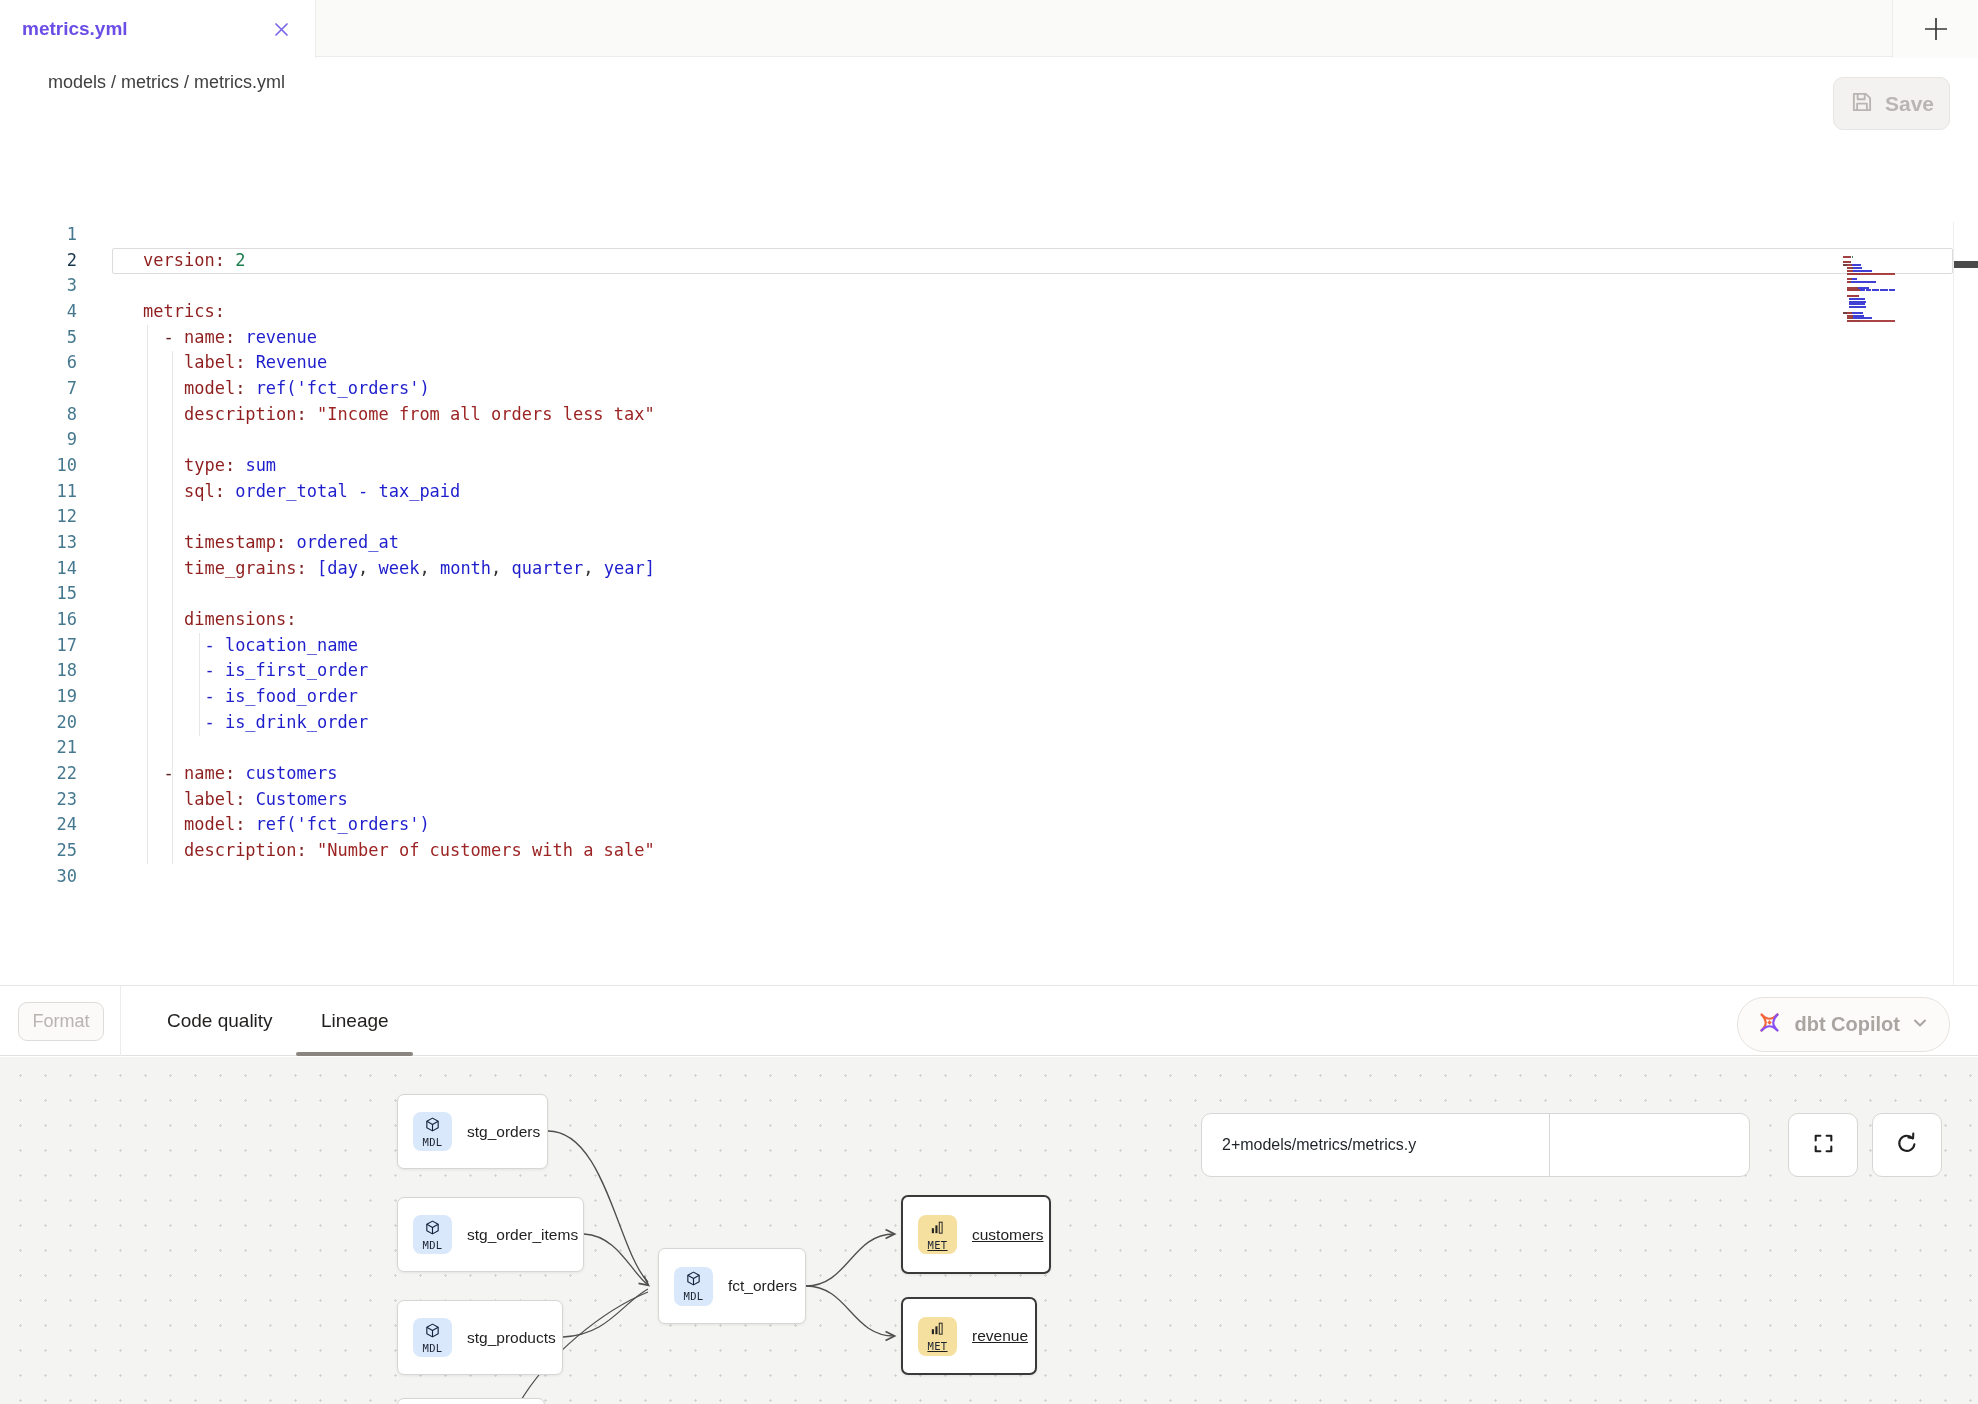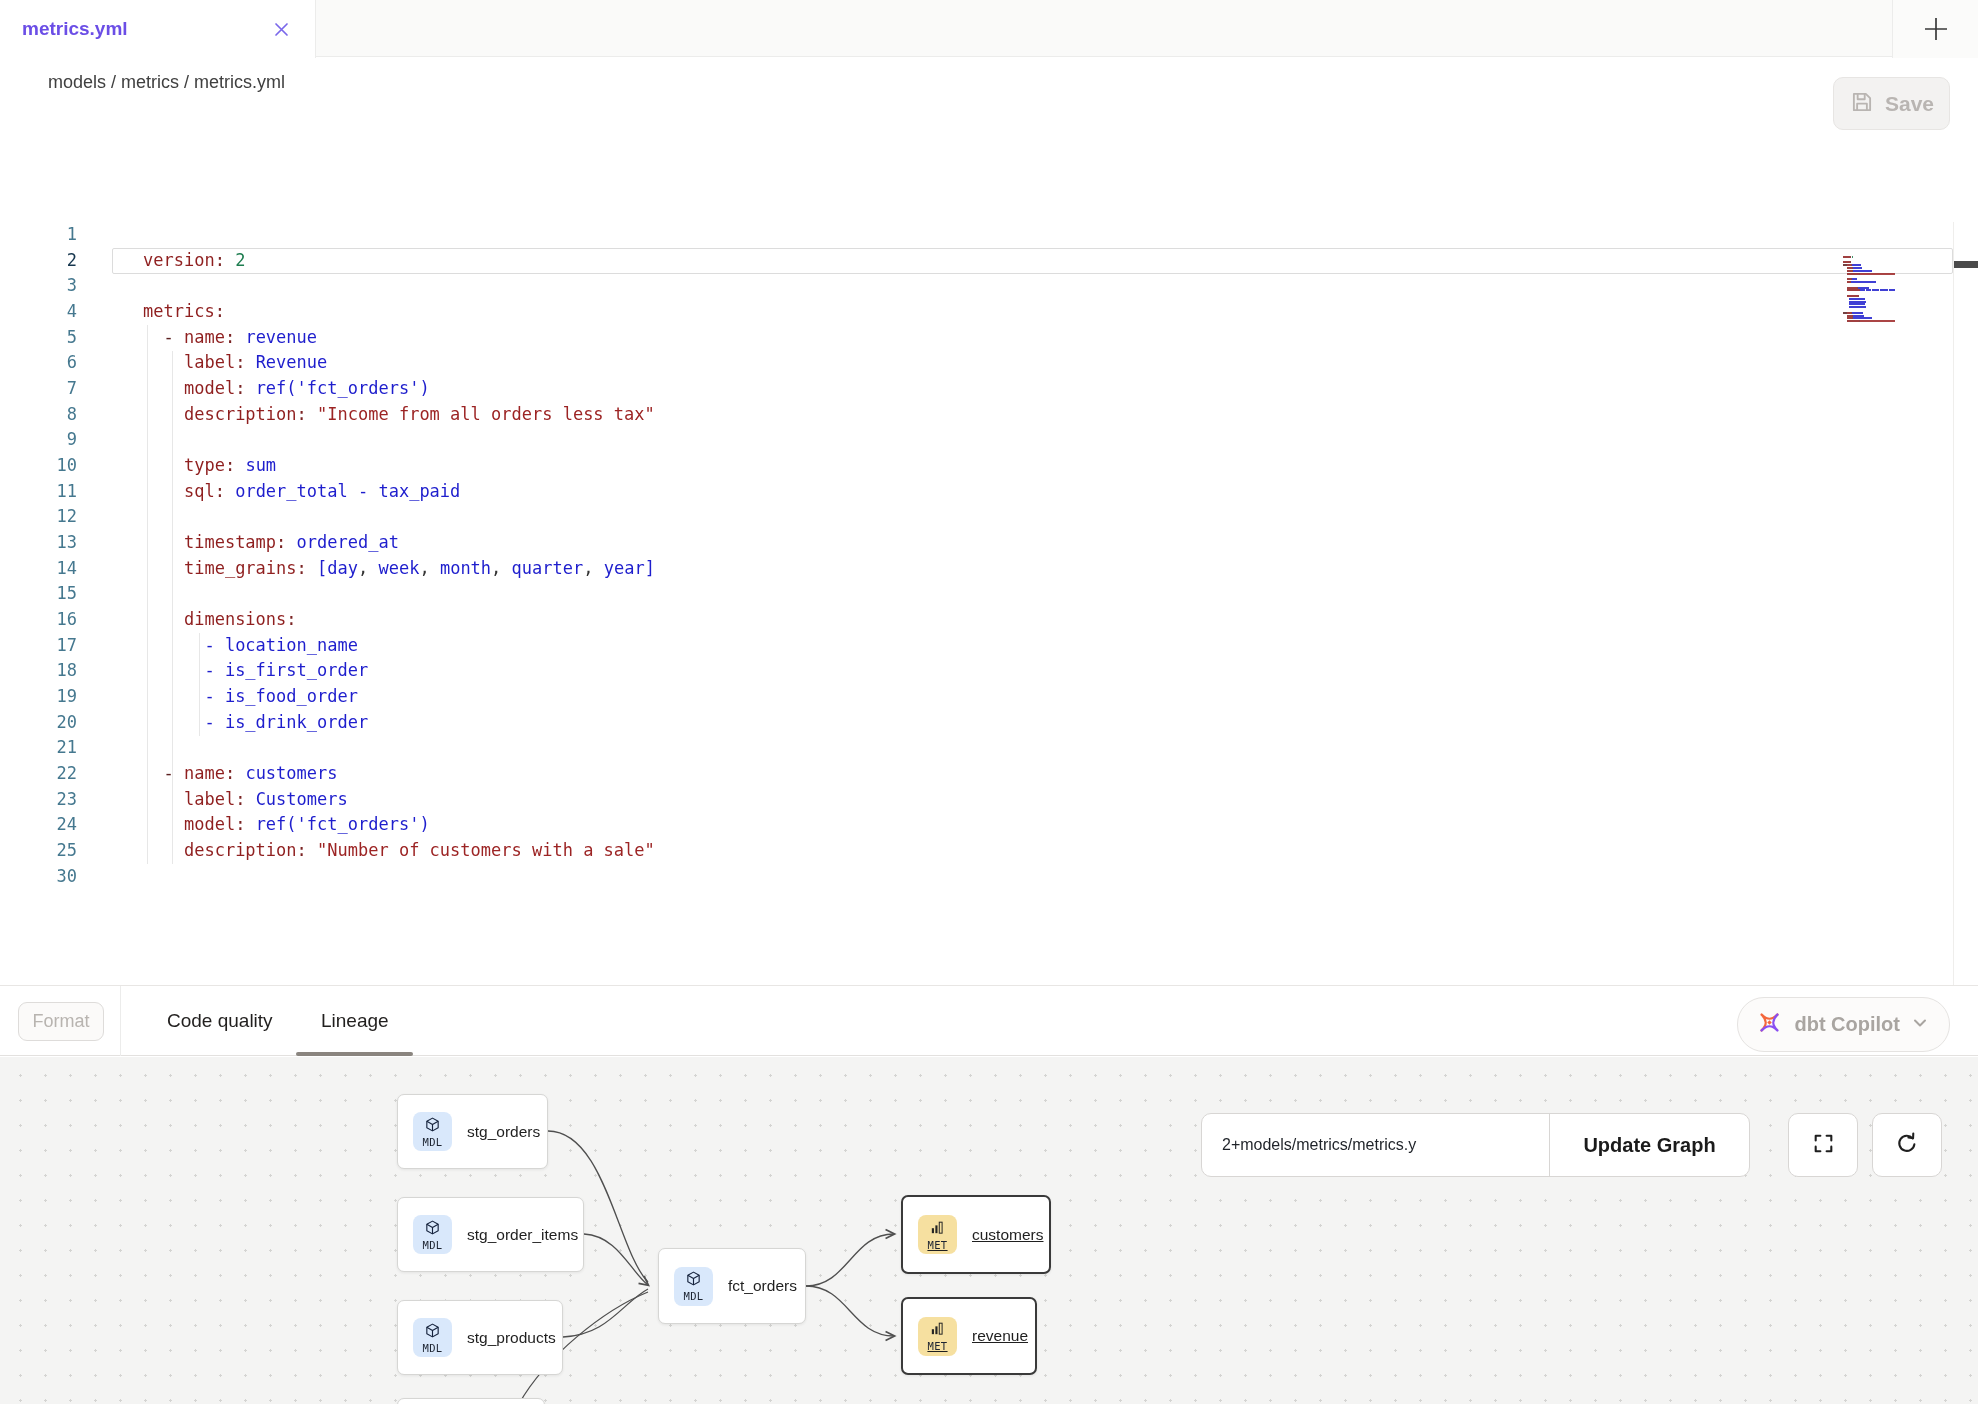--- a/index.html
+++ b/index.html
@@ -365,21 +365,20 @@
             </svg></span>
           <span class="blab">MET</span>
         </span>
         <span class="nlabel">revenue</span>
       </div>
     </div>
 
   <div class="filter-box">
     <input class="filter-input" type="text" value="2+models/metrics/metrics.y" style="">
     <div class="filter-sep"></div>
-    <button class="update-btn">Update Graph</button>
   </div>
   <div class="sq-btn" style="left:1788px;">
     <span>
       <svg width="25" height="25" viewBox="0 0 24 24" fill="none" stroke="#1f1f1f" stroke-width="2" stroke-linecap="round" stroke-linejoin="round">
         <path d="M9 4.5 H4.5 V9 M15 4.5 H19.5 V9 M4.5 15 V19.5 H9 M19.5 15 V19.5 H15"></path>
       </svg>
     </span>
   </div>
   <div class="sq-btn" style="left:1872px;">
     <span>

